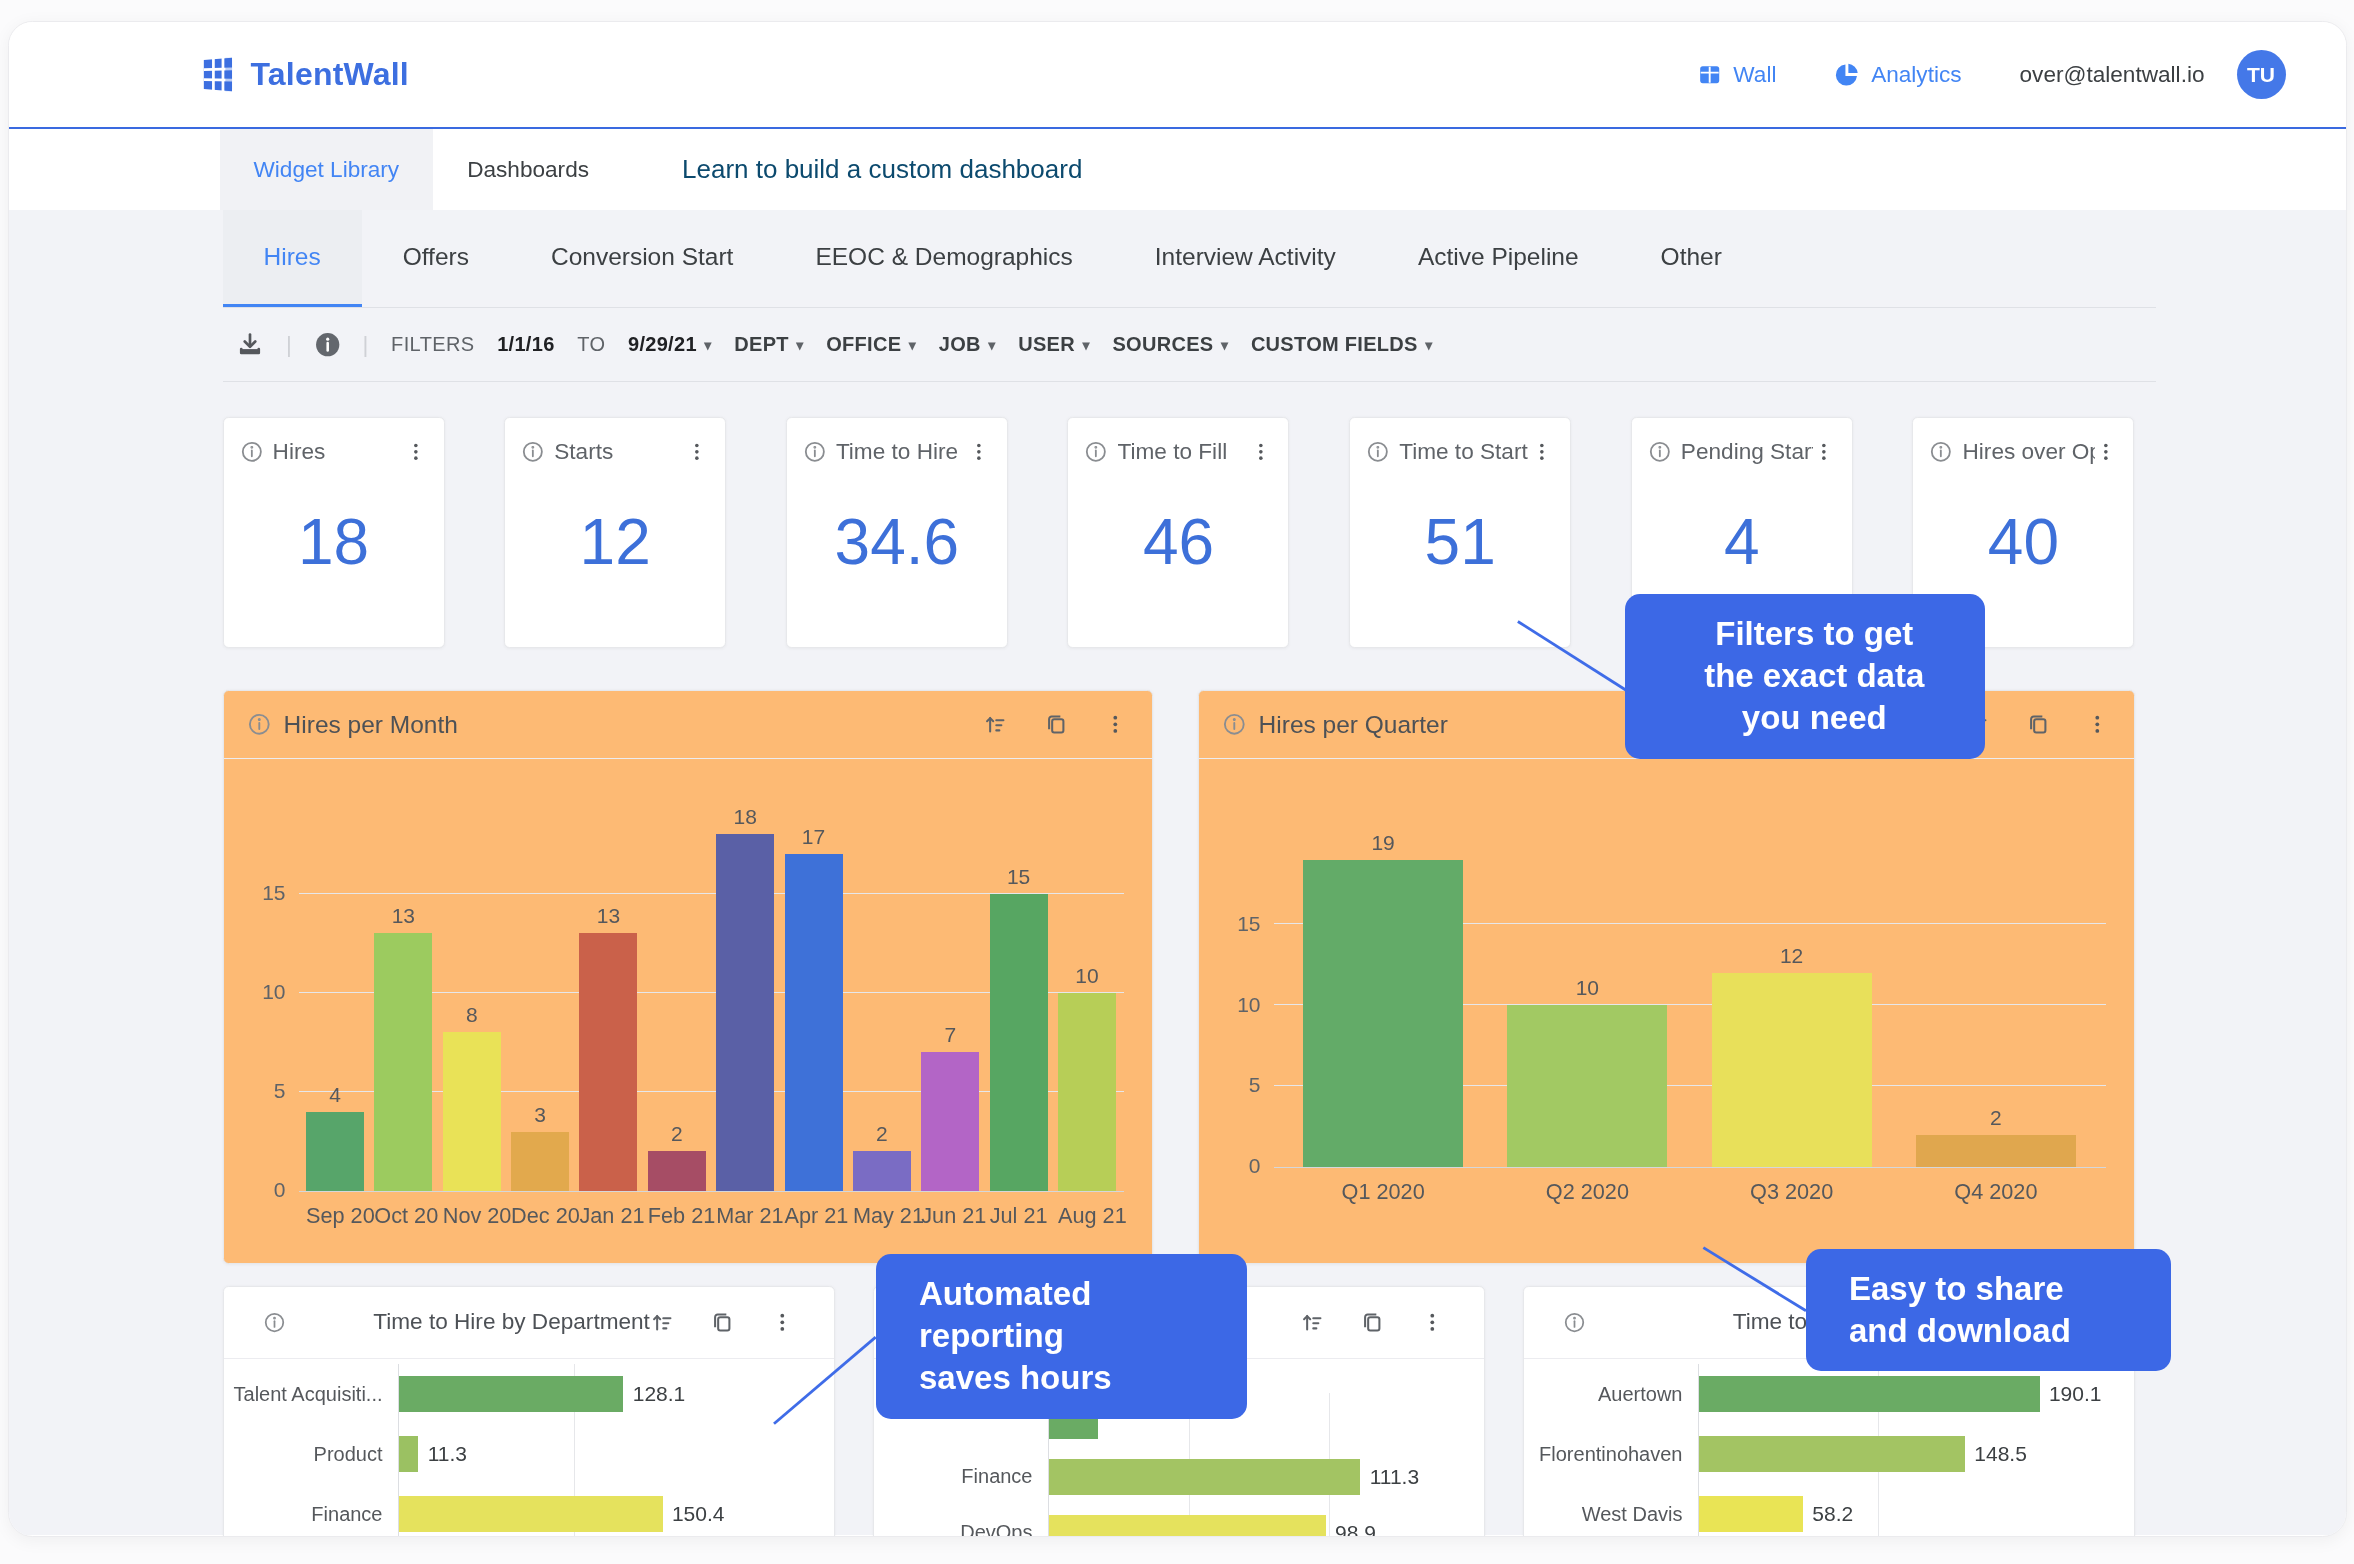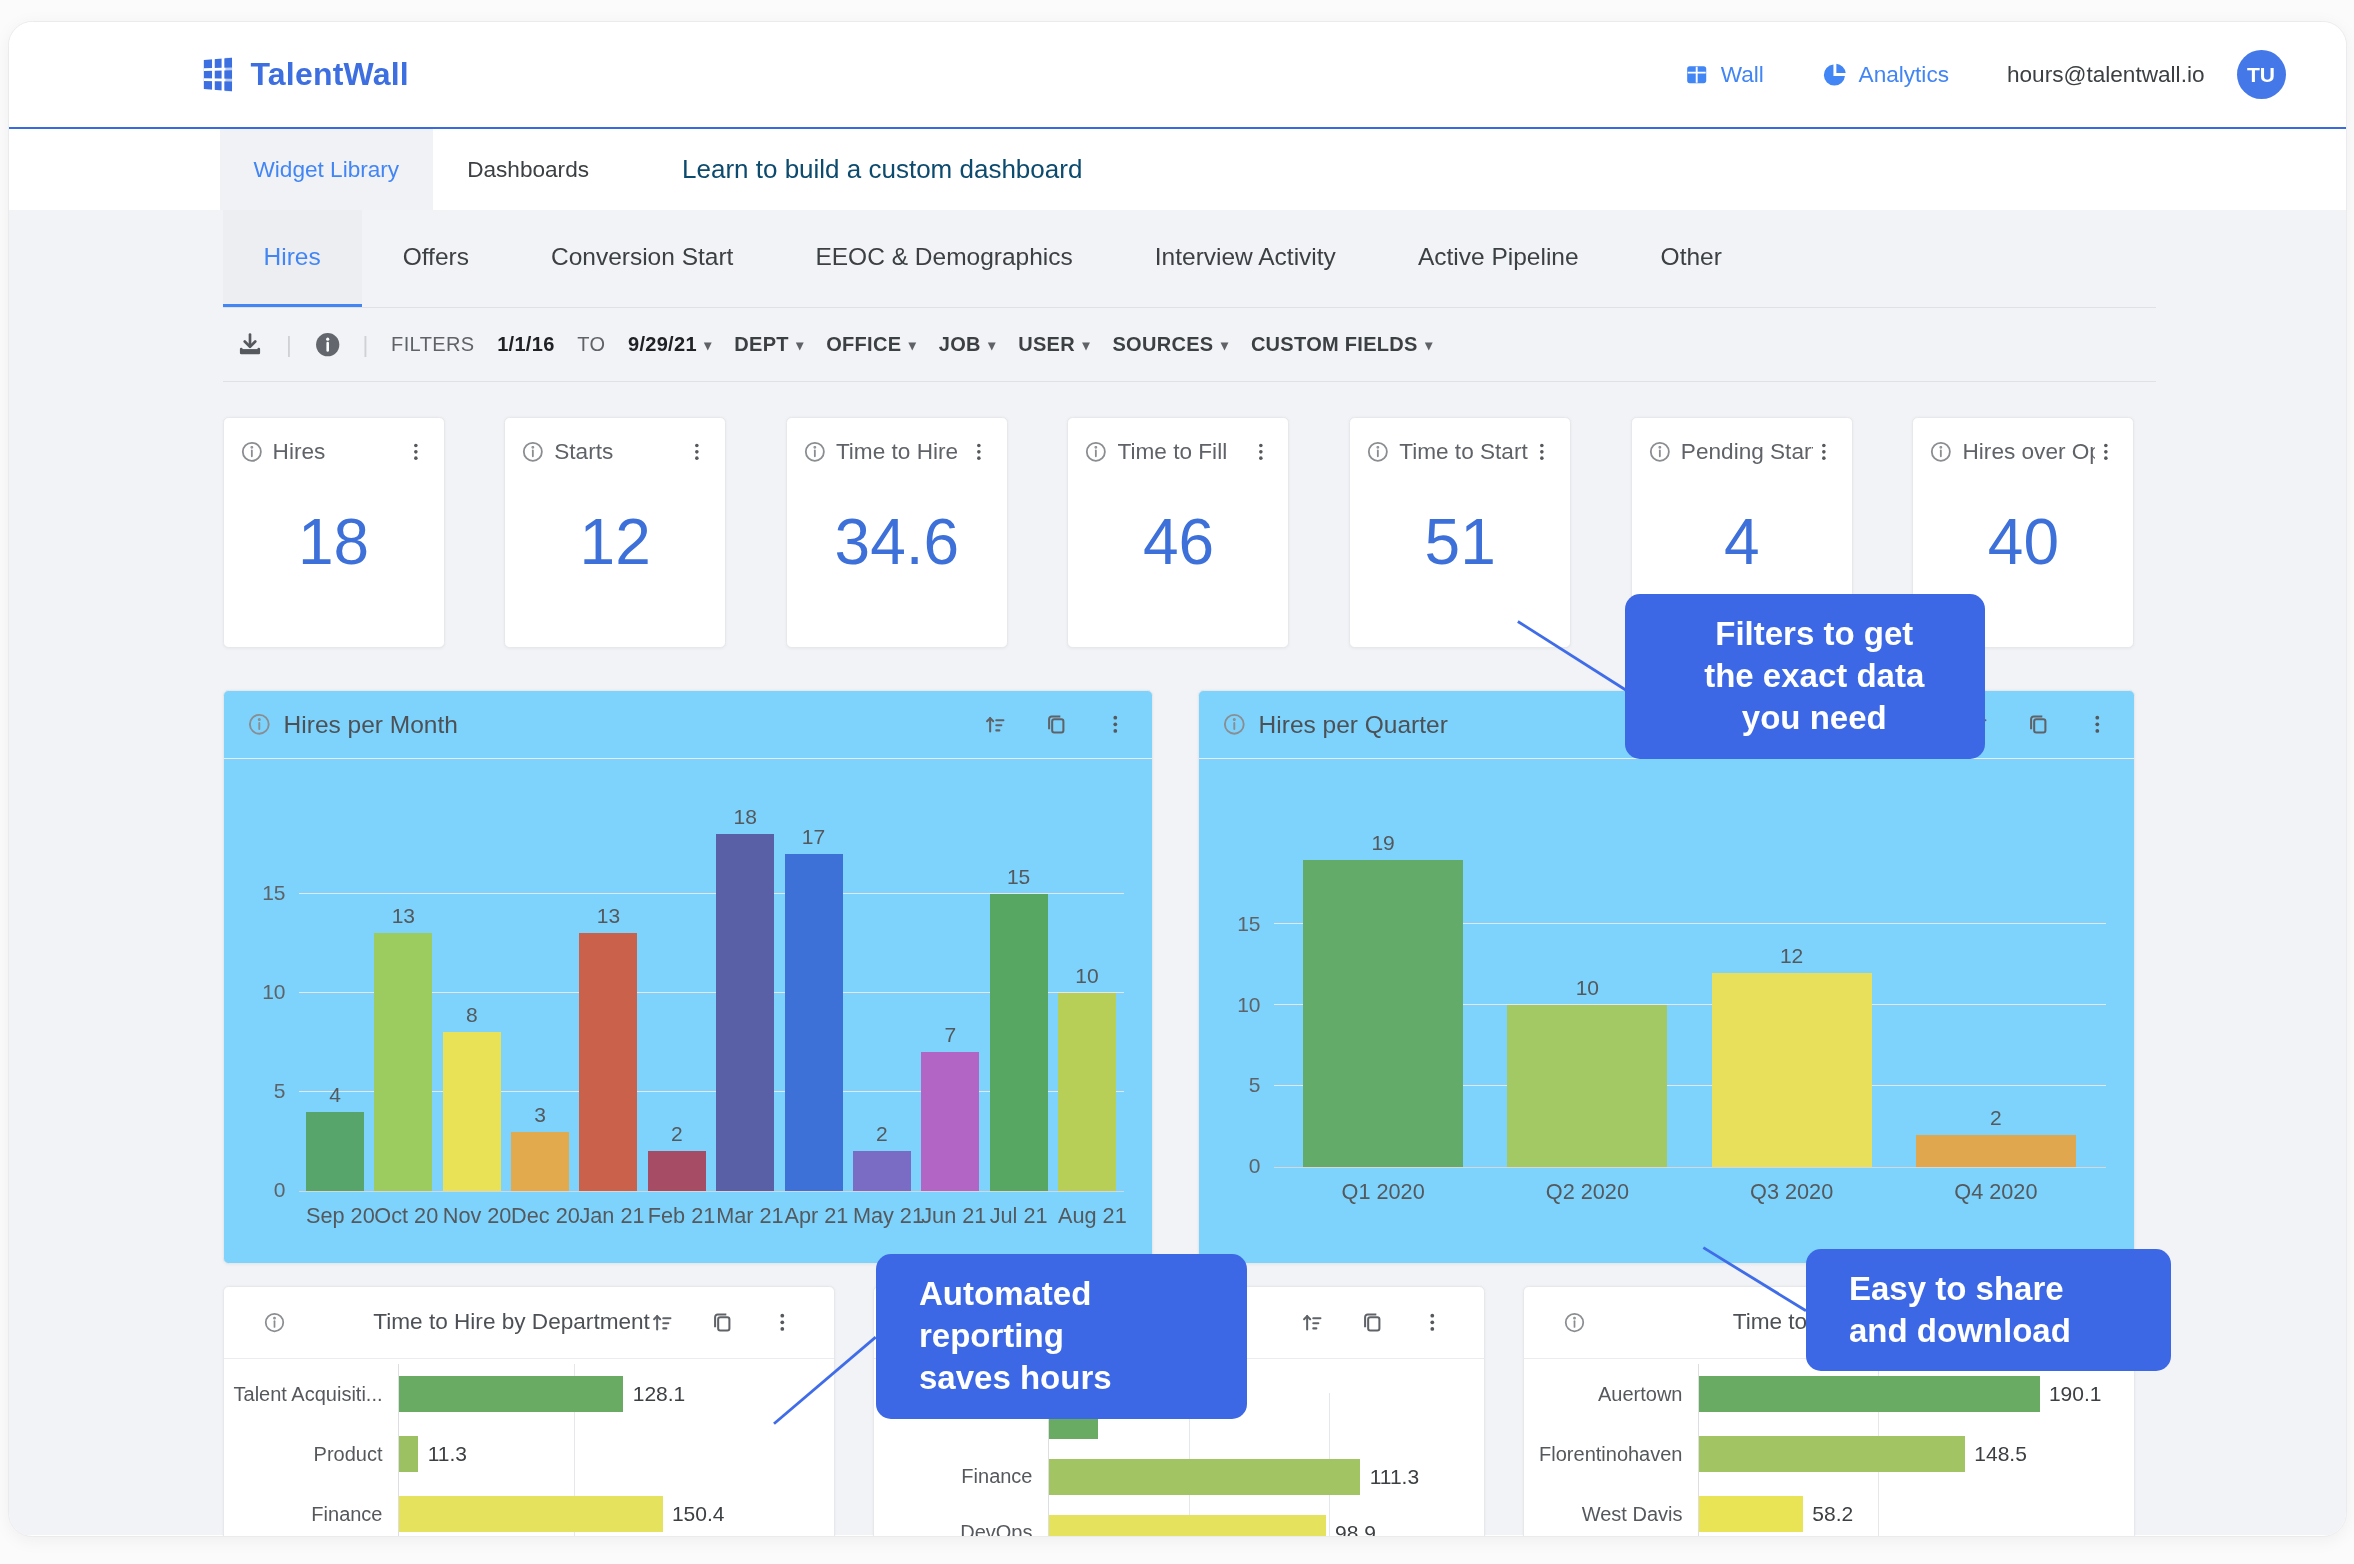--- a/index.html
+++ b/index.html
@@ -53,21 +53,21 @@
   
   .stats { margin:35px 211px 0 214px; display:flex; justify-content:space-between; }
   .stat-card { width:222px; height:231px; background:#fff; border:0.9px solid #e7e8eb; border-radius:5.6px;
                box-shadow:0 0.9px 2.8px rgba(60,64,67,.06); padding:21px 17px; }
   .stat-head { display:flex; align-items:center; }
   .stat-title { font-size:22.6px; color:#5f6368; margin-left:10.4px; white-space:nowrap; overflow:hidden; flex:1; }
   .stat-value { margin-top:40px; text-align:center; font-size:64px; font-weight:500; color:#3d70d9; }
 
   
   .charts-row { margin:42px 211px 0 214px; display:flex; gap:45px; }
-  .chart-card { height:574px; background:#7dd3fc; border:0.9px solid #e7e8eb; border-radius:5.6px;
+  .chart-card { height:574px; background:#fdba74; border:0.9px solid #e7e8eb; border-radius:5.6px;
                 box-shadow:0 0.9px 2.8px rgba(60,64,67,.06); }
   .chart-card.left { width:930px; } .chart-card.right { flex:1; }
   .chart-head { height:68px; display:flex; align-items:center; padding:0 24.5px; border-bottom:0.9px solid #ececf0; }
   .chart-title { font-size:24.5px; color:#4d5156; margin-left:13px; flex:1; }
   .chart-actions { display:flex; align-items:center; gap:36px; }
 
   .vbody { padding:0 28px; }
   .plot { position:relative; margin-left:47px; border-bottom:1.9px solid #d5d7da; }
   .gridline { position:absolute; left:0; right:0; height:0.9px; background:#e6e7ea; }
   .tick { position:absolute; left:-47px; width:34px; text-align:right; font-size:21px; color:#5f6368; }
@@ -134,21 +134,21 @@
       </a>
       <a class="nav-item">
         <span class="icon" style="color:#4285f4">
           <svg width="25.4" height="25.4" viewBox="0 0 24 24" fill="currentColor">
             <path d="M10.8 2.3A10 10 0 1 0 21.7 13.2H10.8z"></path>
             <path d="M13.6 1.6a10 10 0 0 1 8.8 8.8h-8.8z"></path>
           </svg>
         </span>
         <span>Analytics</span>
       </a>
-      <span class="email">hours@talentwall.io</span>
+      <span class="email">over@talentwall.io</span>
       <div class="avatar">TU</div>
     </header>
 
     <div class="subnav">
       <div class="subtab active">Widget Library</div>
       <div class="subtab">Dashboards</div>
       <a class="learn">Learn to build a custom dashboard</a>
     </div>
 
     <div class="content">

